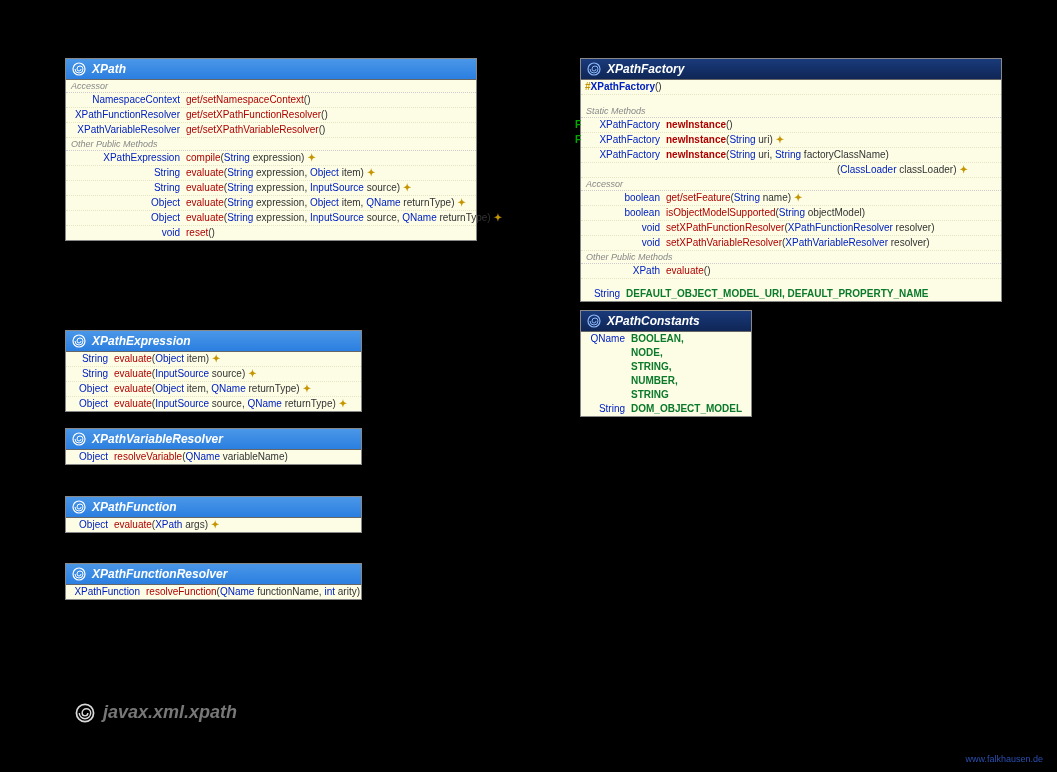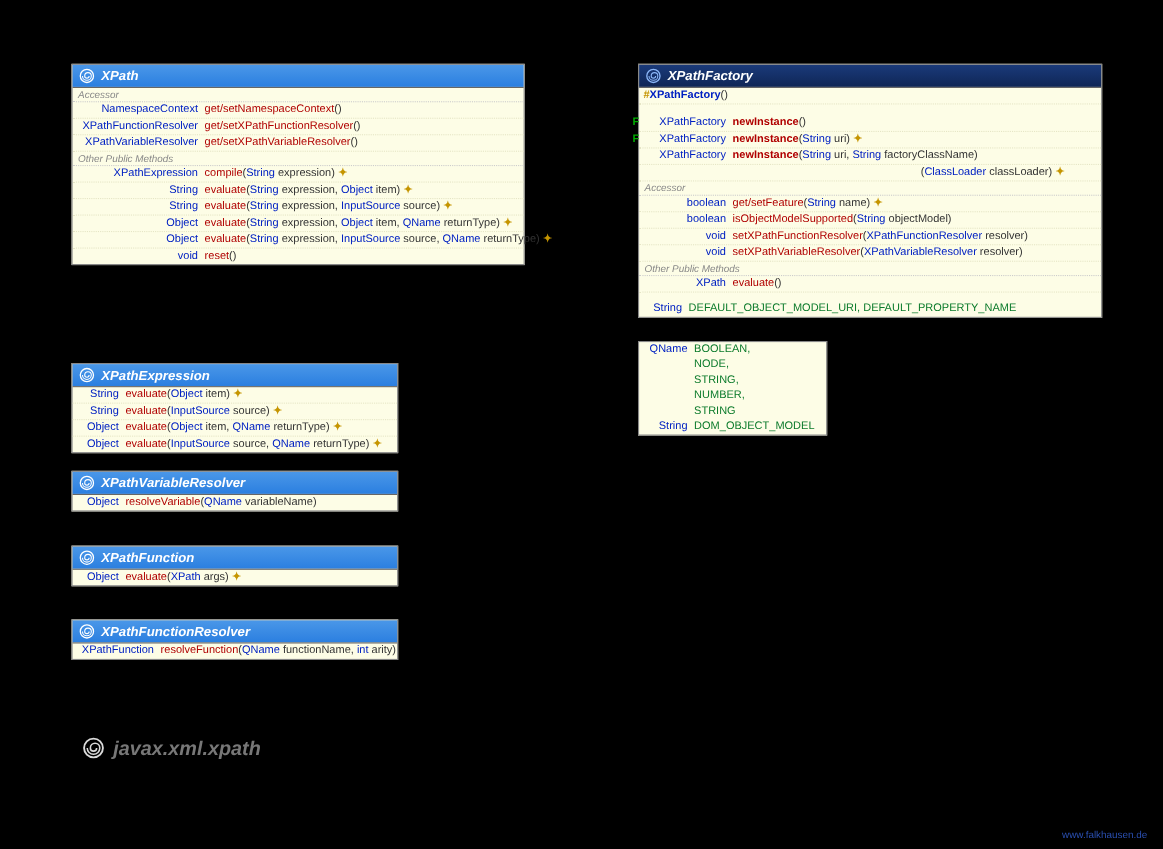--- a/index.html
+++ b/index.html
@@ -15,22 +15,22 @@
   .meth{color:#b00000;}
   .meth.bold{font-weight:bold}
   .params{color:#333}
   .type{color:#0020c2}
   .flag{color:#c59500;font-weight:bold;padding-left:3px}
   .marker{color:#0a0;font-weight:bold;position:absolute;left:-6px}
   .relmark{position:relative}
   .prot{color:#c59500;font-weight:bold}
   .const-row{padding:0 4px;line-height:14px}
   .const-type{color:#0020c2;display:inline-block;text-align:right;padding-right:6px}
-  .const-val{color:#0a7a2a;font-weight:normal}
-  .pkg{position:absolute;left:75px;top:670px;display:flex;align-items:flex-start;gap:8px}
+  .const-val{color:#0a7a2a;font-weight:bold}
+  .pkg{position:absolute;left:75px;top:702px;display:flex;align-items:center;gap:8px}
   .pkg .spiral{width:20px;height:20px;filter:grayscale(1) brightness(1.6)}
   .pkg-title{color:#777;font-weight:bold;font-style:italic;font-size:18px}
   .footer{position:absolute;right:14px;bottom:8px;color:#2a4fb0;font-size:9px}
   svg{overflow:visible}
 </style>
 </head>
 <body>
 
 
 
@@ -204,20 +204,21 @@
         </svg></span>
     <span>XPathFactory</span>
   </div>
   <div>
       <div class="row">
         <span class="prot">#</span> 
         <span class="type" style="font-weight:bold">XPathFactory</span> 
         <span class="params">()</span>
       </div>
       <div style="height:10px"></div>
+      <div class="section">Static Methods</div>
       <div class="row relmark" style="">
         <span class="marker">F</span>
         <span class="ret" style="min-width:75px">XPathFactory</span>
         <span class="meth bold">newInstance</span> 
         <span class="params">()</span>
       </div>
       <div class="row relmark" style="">
         <span class="marker">F</span>
         <span class="ret" style="min-width:75px">XPathFactory</span>
         <span class="meth bold">newInstance</span> 
@@ -265,20 +266,26 @@
       <div style="height:8px"></div>
       <div class="row">
         <span class="ret" style="min-width:35px">String</span>
         <span class="const-val">DEFAULT_OBJECT_MODEL_URI, DEFAULT_PROPERTY_NAME</span>
       </div>
     </div>
 </div>
 
 
 <div class="panel dark" style="left:580px;top:310px;width:170px">
+  <div class="hdr">
+    <span class="spiral"><svg viewBox="0 0 14 14" style="color:#8bb6f8">
+          <use href="#sp"></use>
+        </svg></span>
+    <span>XPathConstants</span>
+  </div>
   <div>
       <div class="const-row"><span class="const-type" style="min-width:40px">QName</span><span class="const-val">BOOLEAN,</span></div>
       <div class="const-row"><span class="const-type" style="min-width:40px"></span><span class="const-val">NODE,</span></div>
       <div class="const-row"><span class="const-type" style="min-width:40px"></span><span class="const-val">STRING,</span></div>
       <div class="const-row"><span class="const-type" style="min-width:40px"></span><span class="const-val">NUMBER,</span></div>
       <div class="const-row"><span class="const-type" style="min-width:40px"></span><span class="const-val">STRING</span></div>
       <div class="const-row"><span class="const-type" style="min-width:40px">String</span><span class="const-val">DOM_OBJECT_MODEL</span></div>
     </div>
 </div>
 

